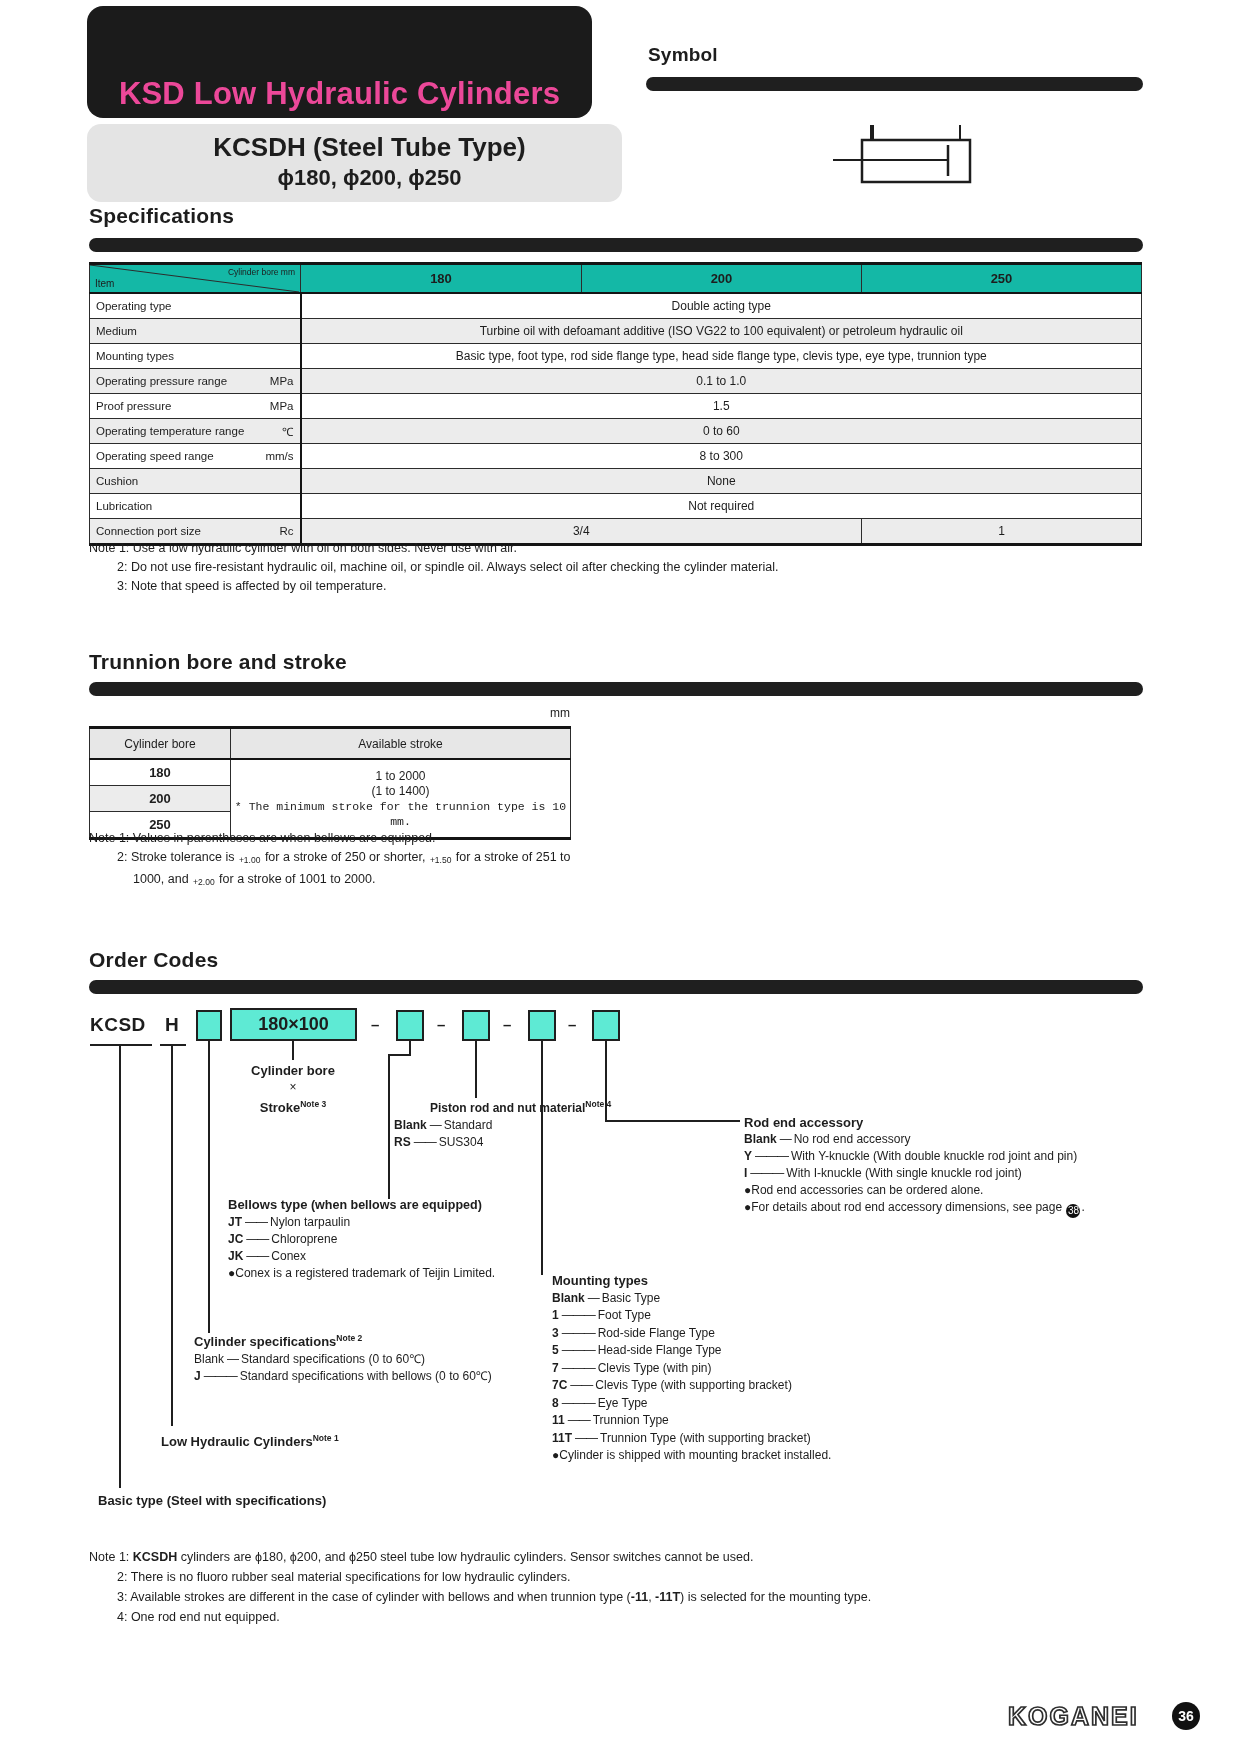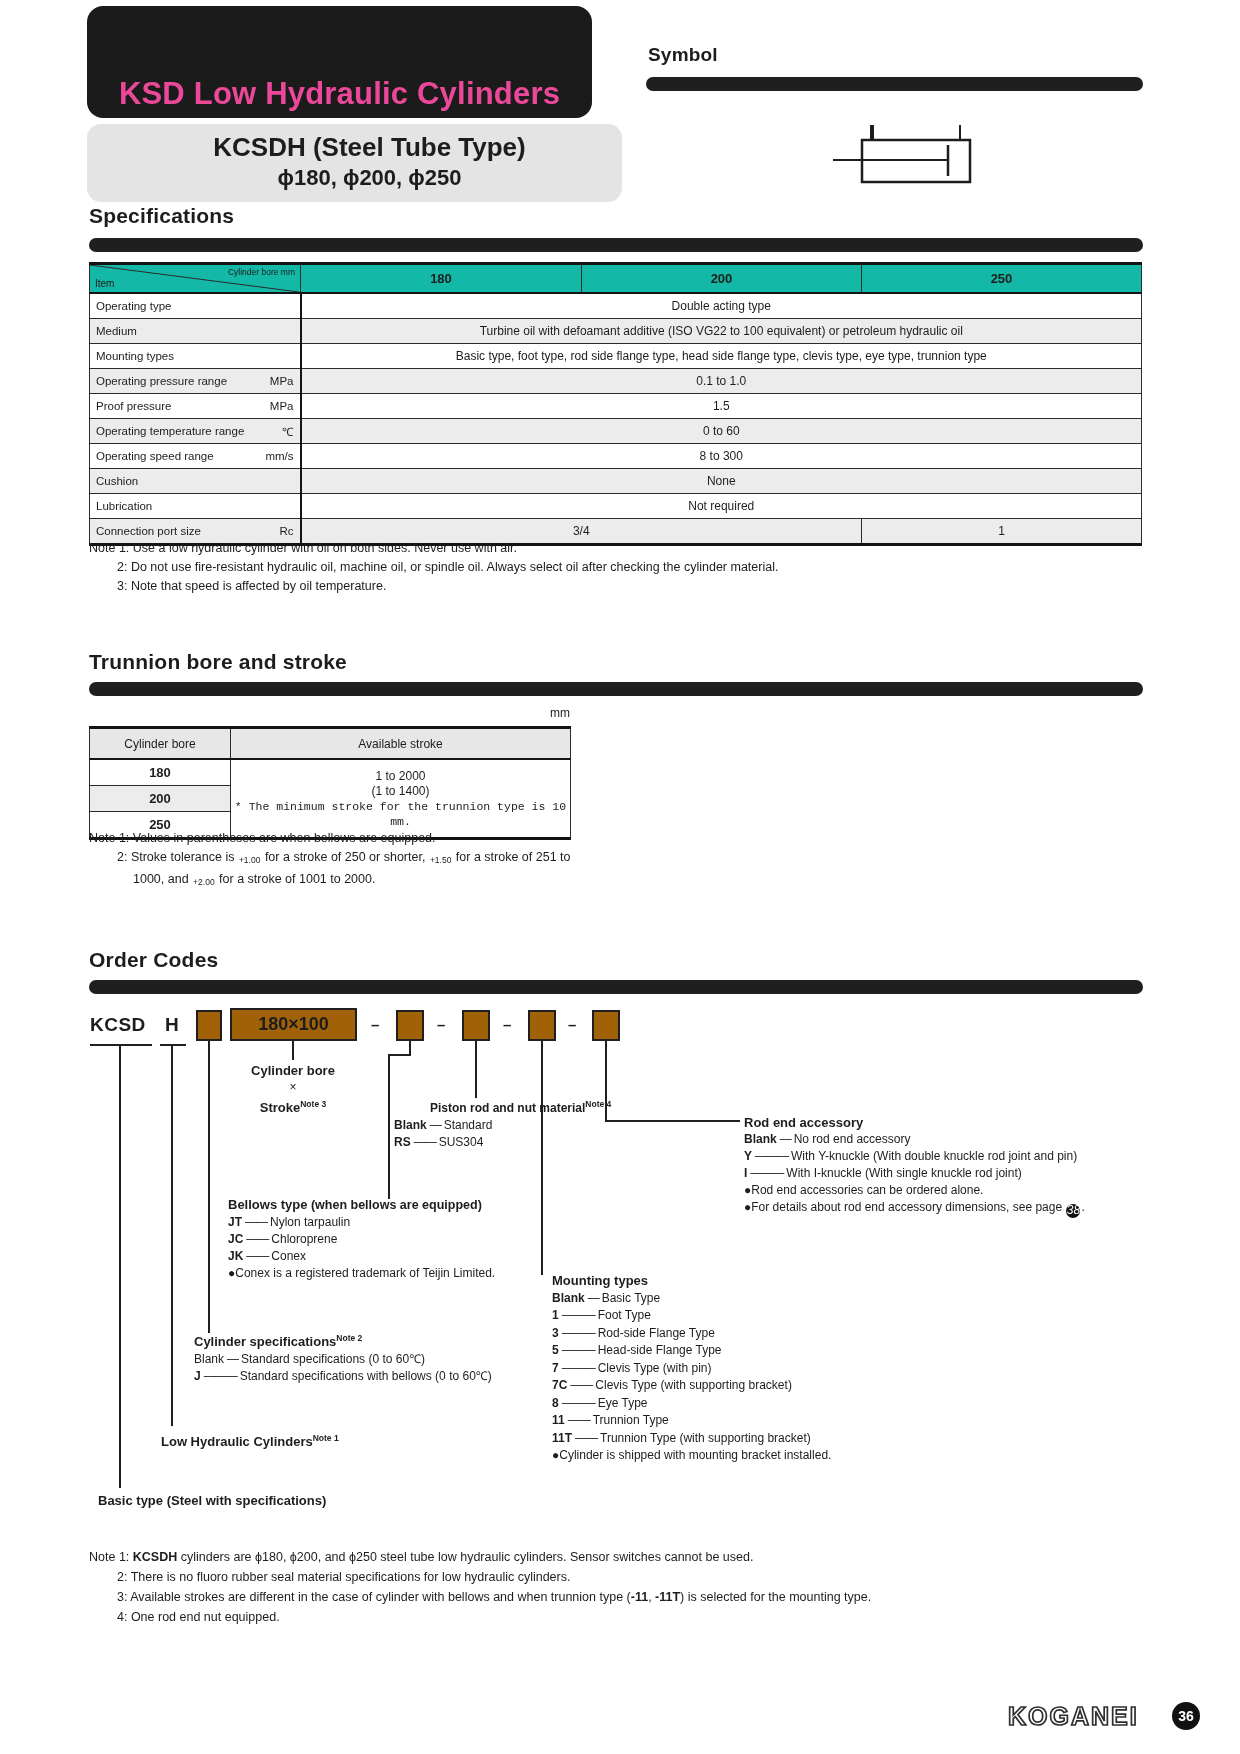--- a/index.html
+++ b/index.html
@@ -3,21 +3,21 @@
 <meta charset="utf-8">
 <style>
   html,body{margin:0;padding:0;background:#fff;}
   #page{position:relative;width:1240px;height:1754px;background:#ffffff;
         font-family:"Liberation Sans", sans-serif;color:#1d1d1d;overflow:hidden;}
   .abs{position:absolute;}
   .bar{position:absolute;height:14px;background:#1f1f1f;border-radius:8px;}
   .h1{position:absolute;font-size:21px;font-weight:bold;letter-spacing:.2px;}
   .vline{position:absolute;width:2px;background:#1f1f1f;}
   .hline{position:absolute;height:2px;background:#1f1f1f;}
-  .codebox{position:absolute;border:2px solid #1f1f1f;background:#a16207;box-sizing:border-box;}
+  .codebox{position:absolute;border:2px solid #1f1f1f;background:#5eead4;box-sizing:border-box;}
   .codetext{position:absolute;font-weight:bold;font-size:19px;letter-spacing:.5px;}
   .dash{position:absolute;font-weight:bold;font-size:15px;}
   .sup{font-size:8.5px;vertical-align:super;font-weight:bold;}
   .lblblock{position:absolute;font-size:12px;line-height:17px;white-space:nowrap;}
   .lblblock .title{font-weight:bold;font-size:13px;}
   .item{white-space:nowrap;}
   .item .code{font-weight:bold;}
   .item .lead{margin:0 3px;letter-spacing:-1px;}
   .bullet{white-space:nowrap;}
   
@@ -42,21 +42,21 @@
   #bs-table td.bore{font-weight:bold;font-size:13px;}
   #bs-table tr.shade td.bore{background:#ececec;}
   #bs-table td.stroke{vertical-align:middle;line-height:15px;}
   .note{position:absolute;font-size:12.5px;white-space:nowrap;}
   .tol{display:inline-flex;flex-direction:row;align-items:center;font-size:8.5px;
        line-height:8px;vertical-align:-2px;margin:0 1px;}
   .b{font-weight:bold;}
   #logo{position:absolute;font-size:25px;font-weight:800;letter-spacing:2px;color:#fff;
         -webkit-text-stroke:1.7px #2e2e2e;}
   .circlenum{display:inline-flex;width:14px;height:14px;border-radius:50%;background:#111;color:#fff;
-             font-size:12px;align-items:center;justify-content:center;vertical-align:-3px;margin:0 1px;font-style:italic;}
+             font-size:10px;align-items:center;justify-content:center;vertical-align:-3px;margin:0 1px;}
   #pagenum{position:absolute;width:28px;height:28px;border-radius:50%;background:#111;color:#fff;
            font-size:14px;font-weight:bold;display:flex;align-items:center;justify-content:center;}
 </style>
 </head>
 <body>
 
 <div id="page">
 
   <div class="abs" style="left:87px;top:6px;width:505px;height:112px;background:#1b1b1b;border-radius:16px;display:flex;align-items:flex-end;justify-content:center;">
     <div style="color:#ec4899;font-weight:bold;font-size:31px;letter-spacing:.2px;padding-bottom:6px;white-space:nowrap;">KSD Low Hydraulic Cylinders</div>

